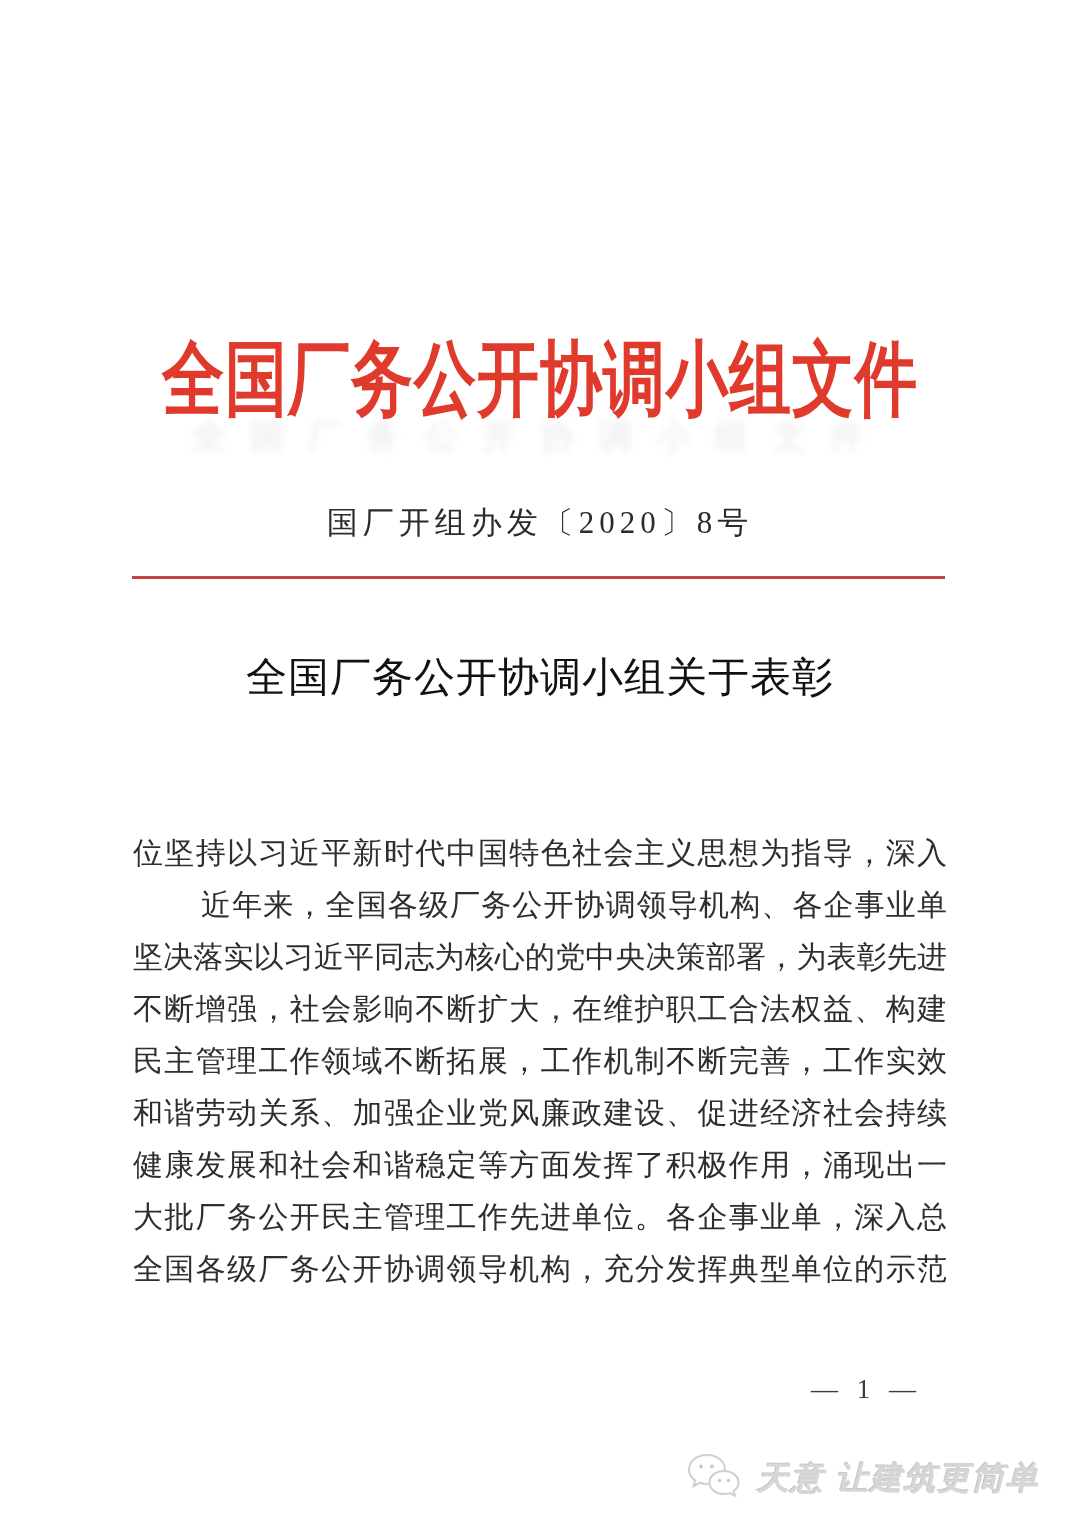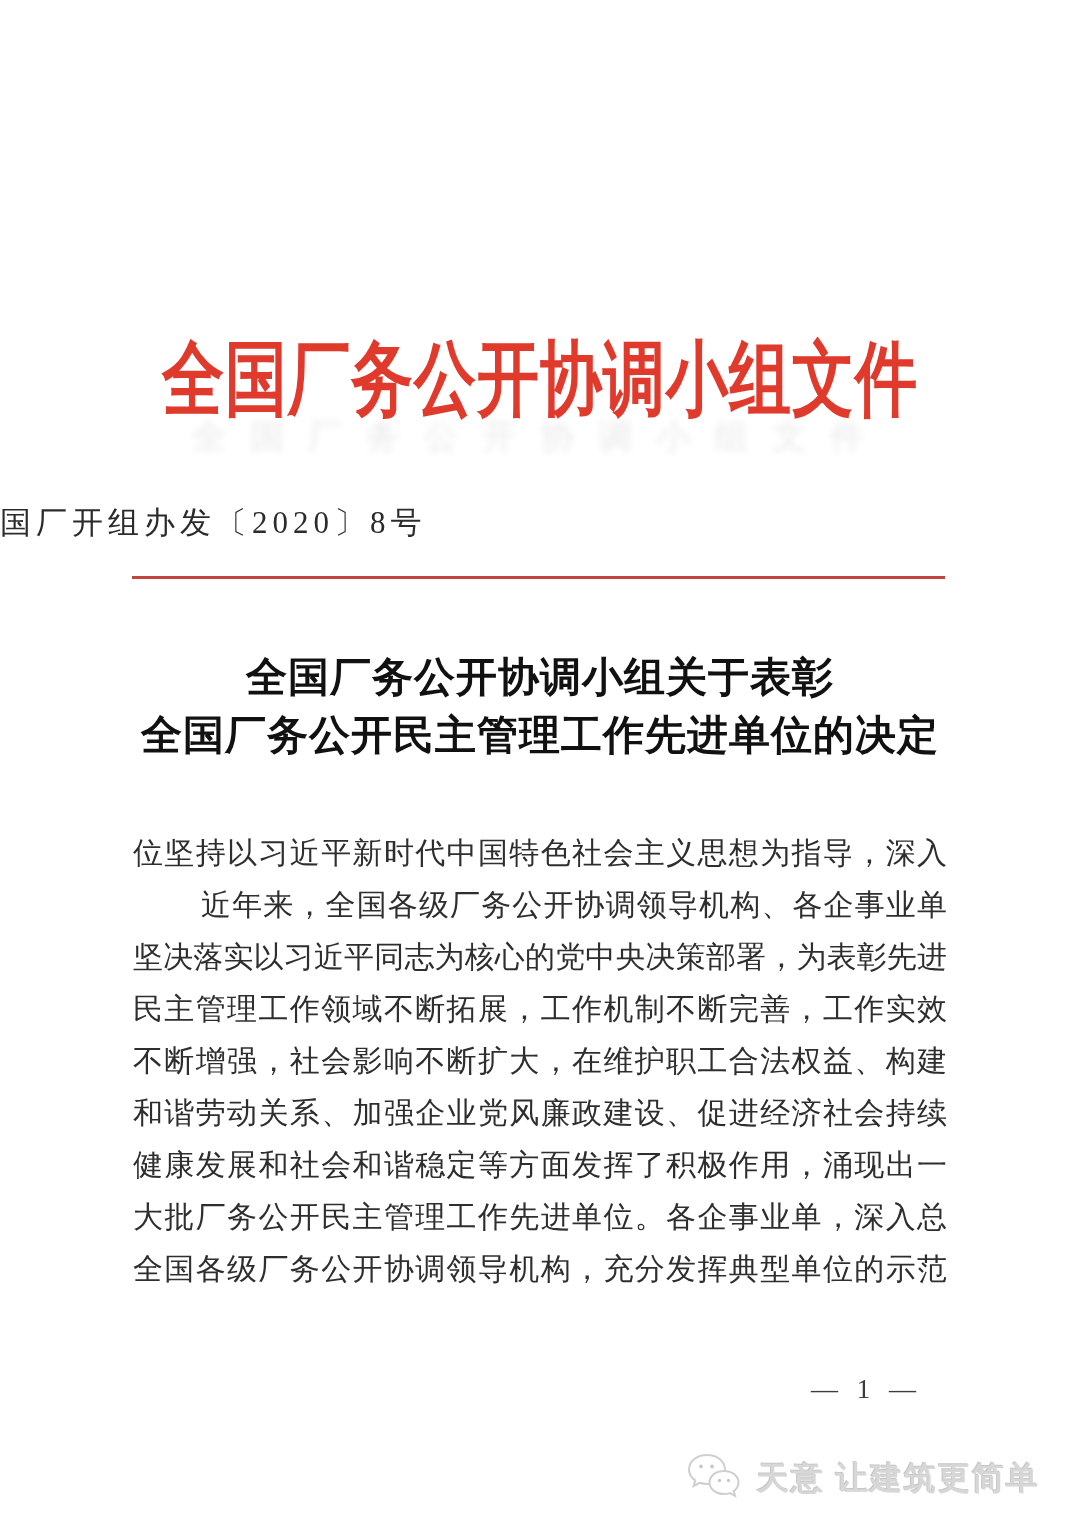--- a/index.html
+++ b/index.html
@@ -50,21 +50,21 @@
     white-space: nowrap;
     user-select: none;
   }
 
   
   .doc-number {
     position: absolute;
     top: 502px;
     left: 0;
     width: 100%;
-    text-align: left;
+    text-align: center;
     font-size: 31px;
     letter-spacing: 5px;
     color: #2b2b2b;
   }
 
   
   .red-rule {
     position: absolute;
     top: 576px;
     left: 132px;
@@ -75,21 +75,21 @@
 
   
   .doc-title {
     position: absolute;
     top: 648px;
     left: 0;
     width: 100%;
     margin: 0;
     text-align: center;
     font-size: 41px;
-    font-weight: 700;
+    font-weight: 400;
     line-height: 58px;
     color: #111111;
     letter-spacing: 1px;
   }
 
   
   .body-text {
     position: absolute;
     top: 827px;
     left: 133px;
@@ -121,20 +121,21 @@
   }
 
   
   .watermark {
     position: absolute;
     top: 1452px;
     right: 40px;
     display: flex;
     align-items: center;
     gap: 14px;
+    font-style: italic;
   }
   .watermark-text {
     font-family: "Liberation Sans", "DejaVu Sans", sans-serif;
     font-size: 32px;
     font-weight: 700;
     letter-spacing: 2px;
     color: #d7d7d7;
     text-shadow: -1px -1px 0 #c7c7c7, 1px 1px 1px #ffffff;
     white-space: nowrap;
   }
@@ -150,29 +151,28 @@
   <h1 class="banner">全国厂务公开协调小组文件</h1>
 
   <div class="bleed" aria-hidden="true">全国厂务公开协调小组文件</div>
 
   <div class="doc-number">国厂开组办发〔2020〕8号</div>
 
   <div class="red-rule"></div>
 
   <h2 class="doc-title">
     <span>全国厂务公开协调小组关于表彰</span><br>
-    <span>全国厂务公开民主管理工作先进单位的决定</span>
   </h2>
 
   <div class="body-text">
     <div class="body-line">位坚持以习近平新时代中国特色社会主义思想为指导，深入</div>
     <div class="body-line indent">近年来，全国各级厂务公开协调领导机构、各企事业单</div>
     <div class="body-line">坚决落实以习近平同志为核心的党中央决策部署，为表彰先进</div>
+    <div class="body-line">不断增强，社会影响不断扩大，在维护职工合法权益、构建</div>
     <div class="body-line">民主管理工作领域不断拓展，工作机制不断完善，工作实效</div>
-    <div class="body-line">不断增强，社会影响不断扩大，在维护职工合法权益、构建</div>
     <div class="body-line">和谐劳动关系、加强企业党风廉政建设、促进经济社会持续</div>
     <div class="body-line">健康发展和社会和谐稳定等方面发挥了积极作用，涌现出一</div>
     <div class="body-line">大批厂务公开民主管理工作先进单位。各企事业单，深入总</div>
     <div class="body-line">全国各级厂务公开协调领导机构，充分发挥典型单位的示范</div>
   </div>
 
   <div class="page-number">— 1 —</div>
 
   <div class="watermark">
     <span>

